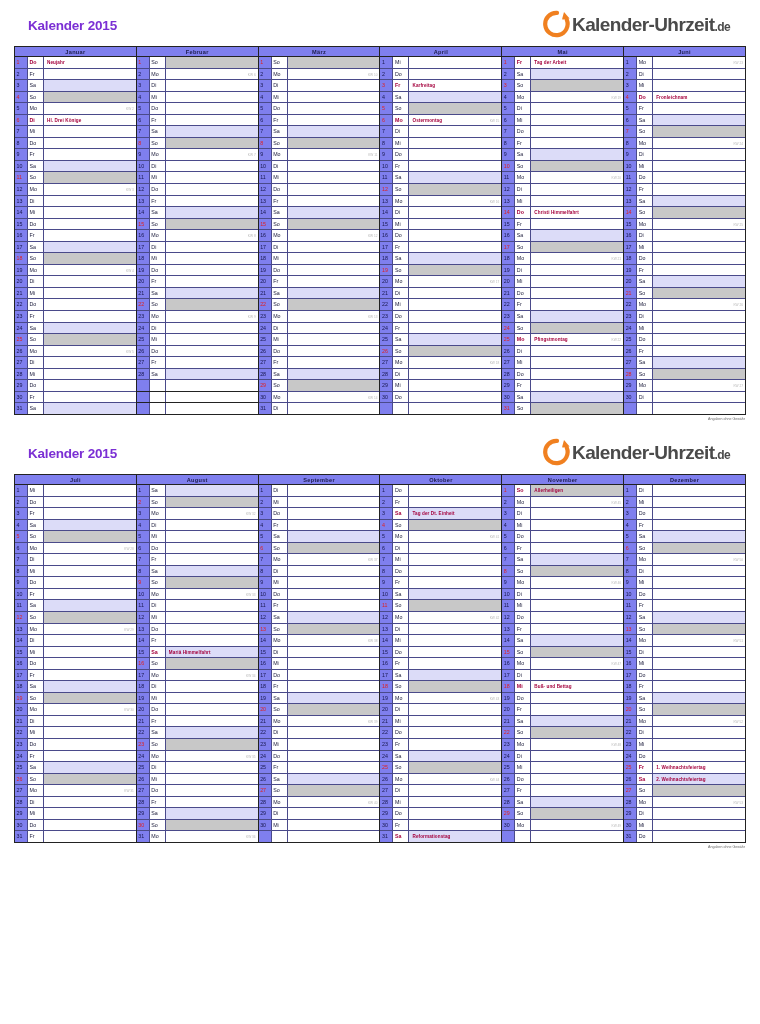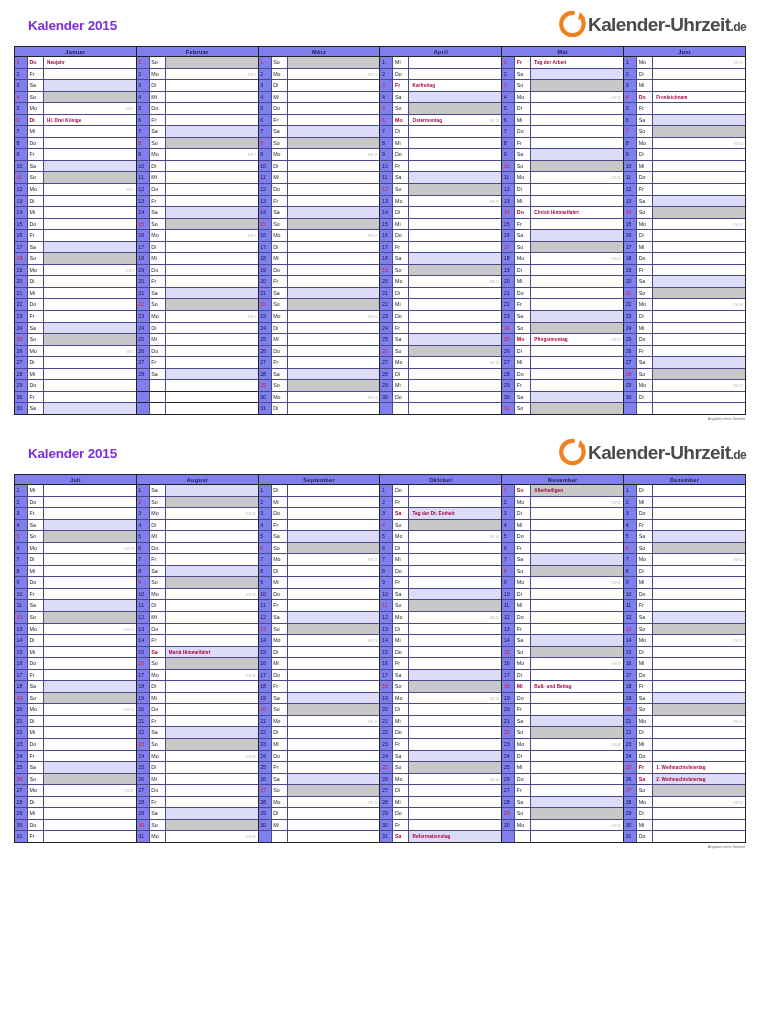--- a/index.html
+++ b/index.html
@@ -37,21 +37,21 @@
     position:absolute;
     left:14px; top:18px;
     font-size:13.5px;
     font-weight:bold;
     color:#7b2fd4;
     letter-spacing:-0.2px;
     font-family:"Liberation Sans", sans-serif;
   }
   .logo{
     position:absolute;
-    right:0px; top:9px;
+    right:16px; top:9px;
     display:flex;
     align-items:center;
     height:30px;
   }
   .logo-mark{
     width:28px;height:28px;
     position:relative;
     margin-right:1px;
     flex:0 0 auto;
   }

